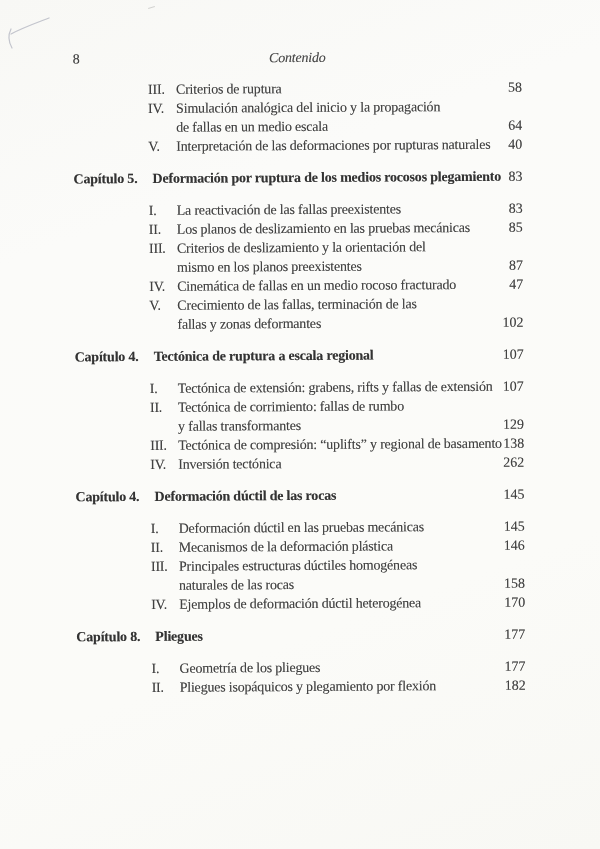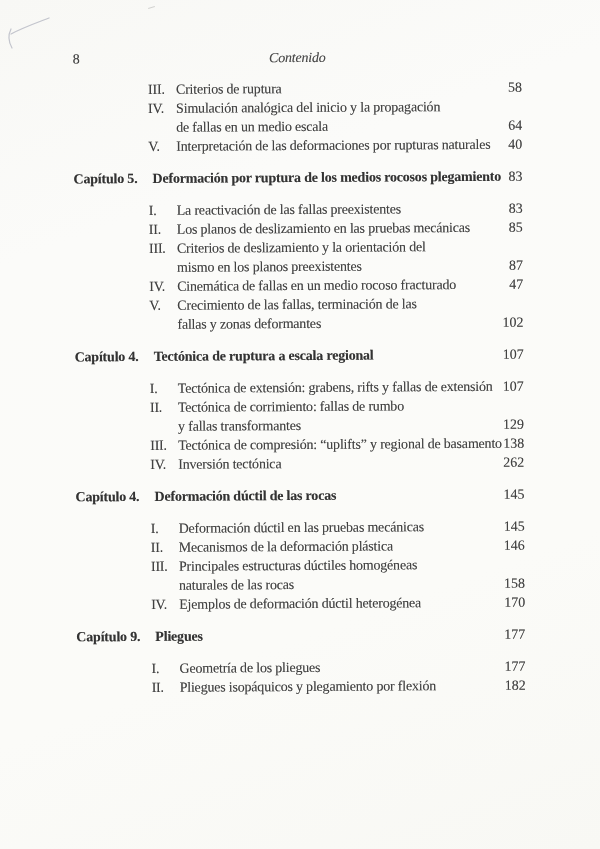--- a/index.html
+++ b/index.html
@@ -195,21 +195,21 @@
         <div class="entry">
           <span class="num">IV.</span>
           <span class="txt"><span class="ln">Ejemplos de deformación dúctil heterogénea</span></span>
           <span class="pg">170</span>
         </div>
       </div>
     </div>
 
     <div class="chapter-block">
       <div class="chapter-row">
-        <span class="chlabel">Capítulo 9.</span>
+        <span class="chlabel">Capítulo 8.</span>
         <span class="txt">
           <span class="ln">Pliegues</span>
         </span>
         <span class="pg">177</span>
       </div>
       <div class="sections">
         <div class="entry">
           <span class="num">I.</span>
           <span class="txt"><span class="ln">Geometría de los pliegues</span></span>
           <span class="pg">177</span>

